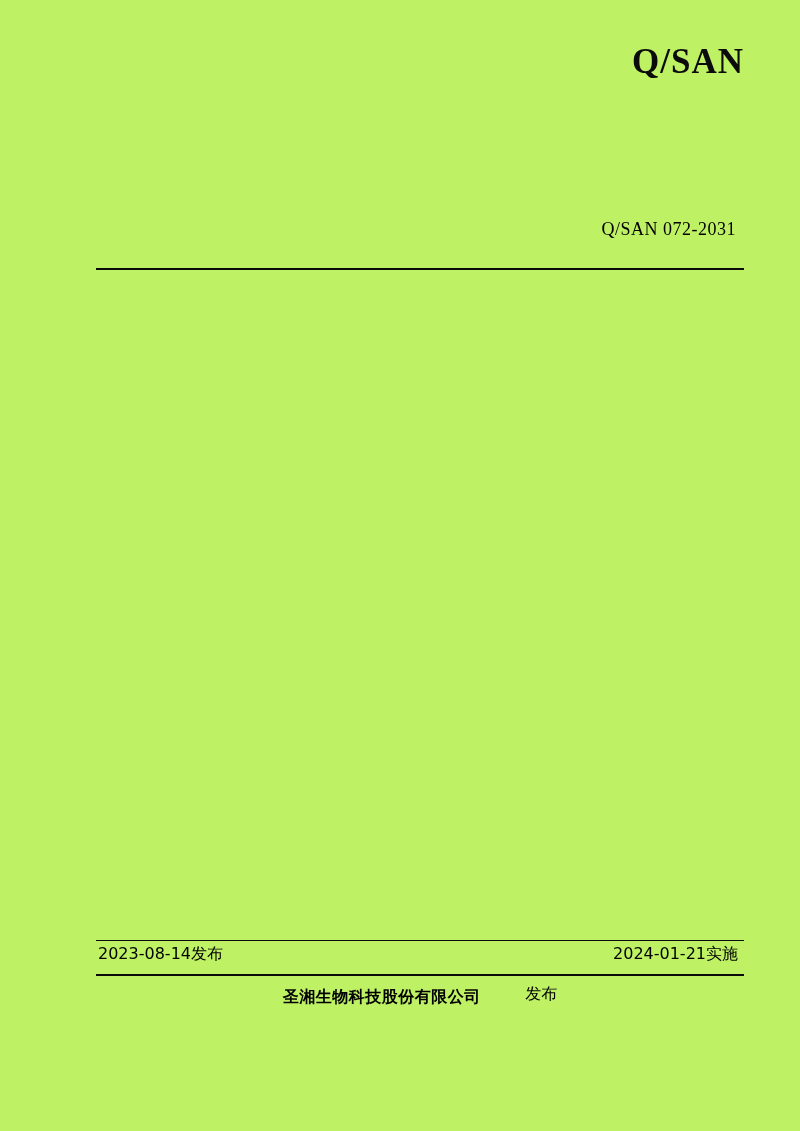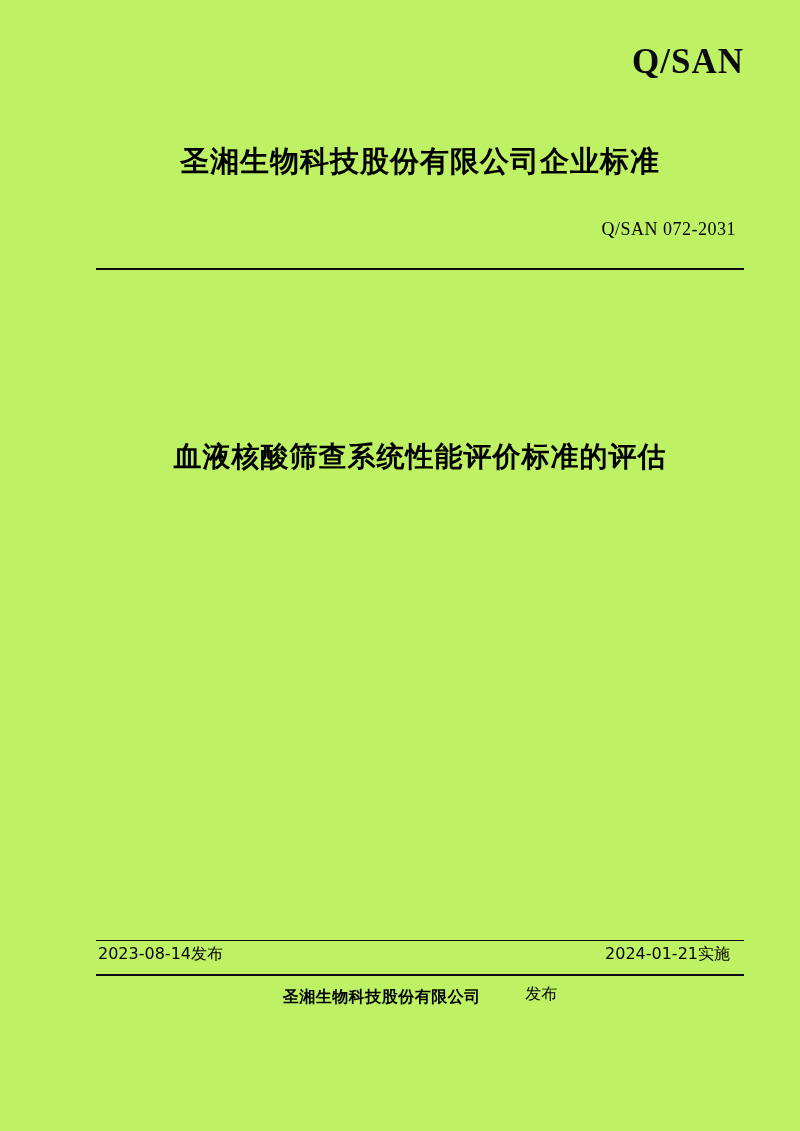--- a/index.html
+++ b/index.html
@@ -109,21 +109,21 @@
     position: absolute;
     top: 940px;
     left: 0;
     right: 0;
     border-top: 1.5px solid #0a0a0a;
   }
   .dates {
     position: absolute;
     top: 944px;
     left: 0;
-    right: 8px;
+    right: 0;
     height: 30px;
   }
   .date-issue {
     position: absolute;
     left: 2px;
     top: 0;
     font-family: "DejaVu Sans", sans-serif;
     font-size: 16px;
     color: #000;
   }
@@ -166,27 +166,25 @@
   }
 </style>
 </head>
 <body>
 
 <div class="page">
   <div class="content">
 
     <div class="logo">Q/SAN</div>
 
-    <div class="company-standard">圣湘生物科技股份有限公司企业标准</div>
 
     <div class="std-number">Q/SAN  072-2031</div>
 
     <div class="rule-top"></div>
 
-    <div class="main-title">血液核酸筛查系统性能评价标准的评估</div>
 
 
     <div class="rule-bottom-top"></div>
 
     <div class="dates">
       <div class="date-issue">2023-08-14发布</div>
       <div class="date-effective">2024-01-21实施</div>
     </div>
 
     <div class="rule-bottom-bottom"></div>

